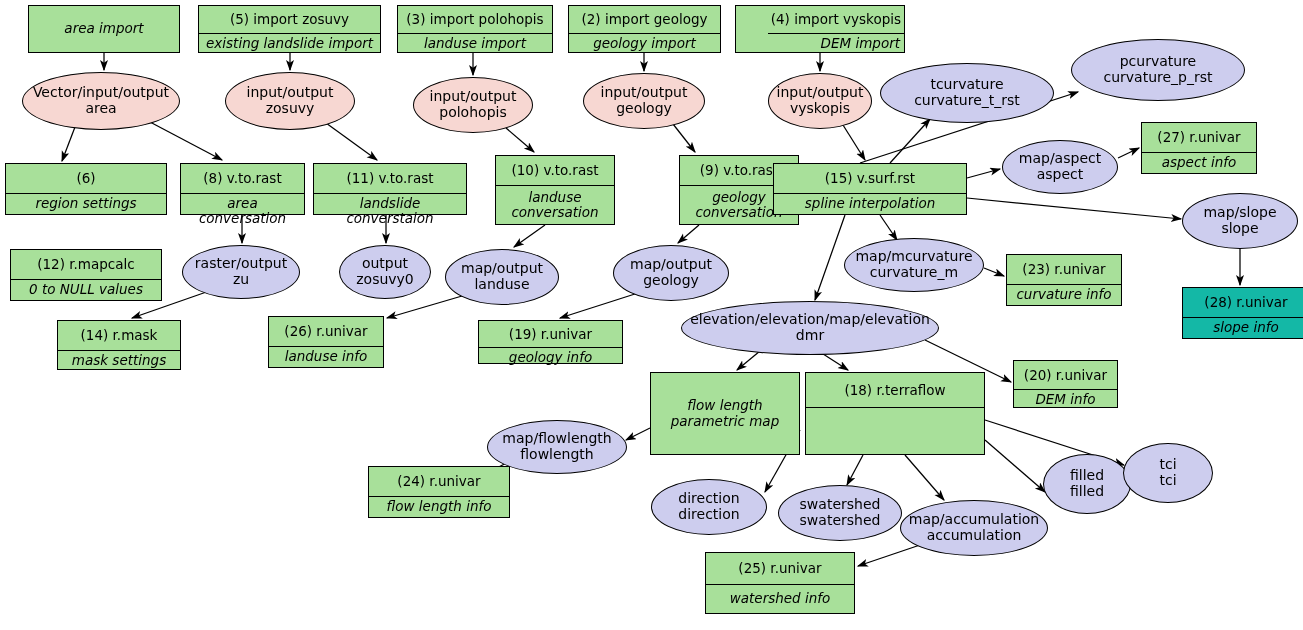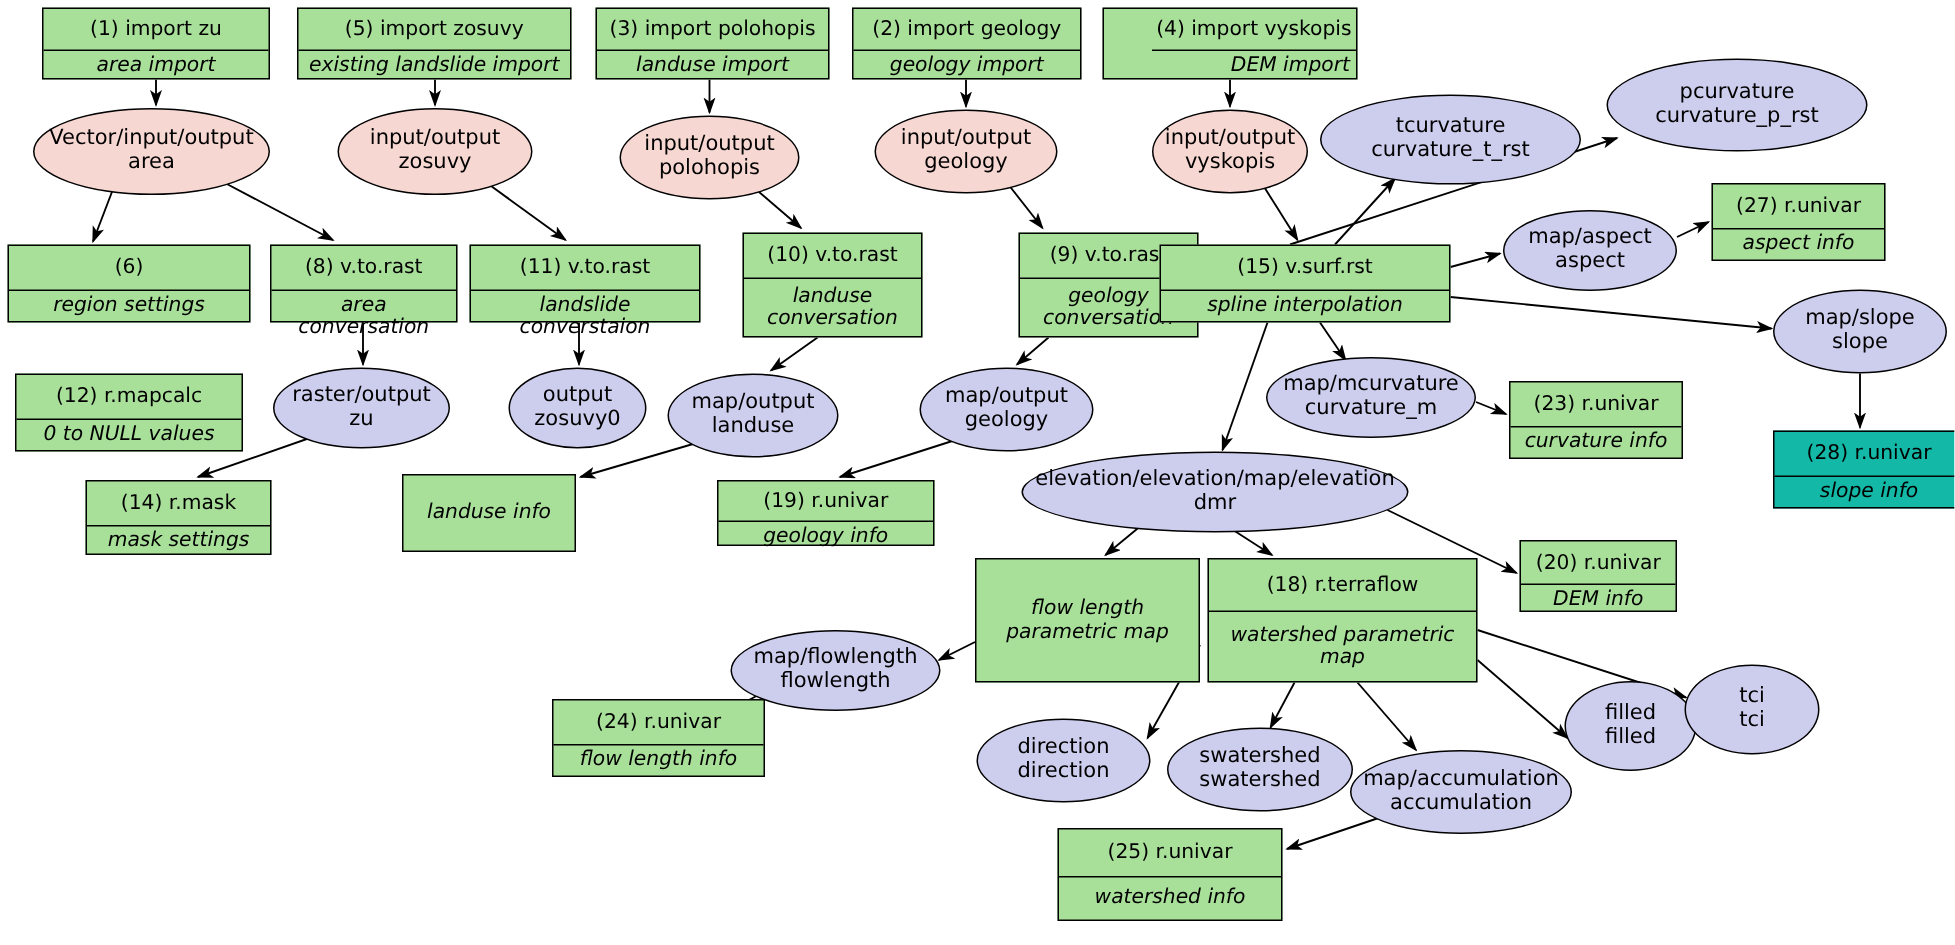--- a/index.html
+++ b/index.html
@@ -71,21 +71,20 @@
         <path d="M863,455 L847,485" marker-end="url(#arw)"></path>
         <path d="M905,455 L944,500" marker-end="url(#arw)"></path>
         <path d="M985,440 L1045,492" marker-end="url(#arw)"></path>
         <path d="M985,420 L1124,465" marker-end="url(#arw)"></path>
         <path d="M920,545 L858,566" marker-end="url(#arw)"></path>
       </g>
   </svg>
 
   <div id="process-layer">
       <div class="node-box" style="left: 28px; top: 5px; width: 152px; height: 48px; background: rgb(168, 224, 154);">
-        <div class="nb-title" style="height: 23px;">(1) import zu</div>
         <div class="nb-sub">area import</div>
       </div>
       <div class="node-box" style="left: 198px; top: 5px; width: 183px; height: 48px; background: rgb(168, 224, 154);">
         <div class="nb-title" style="height: 23px;">(5) import zosuvy</div>
         <div class="nb-sub">existing landslide import</div>
       </div>
       <div class="node-box" style="left: 397px; top: 5px; width: 156px; height: 48px; background: rgb(168, 224, 154);">
         <div class="nb-title" style="height: 23px;">(3) import polohopis</div>
         <div class="nb-sub">landuse import</div>
       </div>
@@ -135,36 +134,36 @@
       </div>
       <div class="node-box" style="left: 1182px; top: 287px; width: 128px; height: 52px; background: #14b8a6;">
         <div class="nb-title" style="height: 25px;">(28) r.univar</div>
         <div class="nb-sub">slope info</div>
       </div>
       <div class="node-box" style="left: 57px; top: 320px; width: 124px; height: 50px; background: rgb(168, 224, 154);">
         <div class="nb-title" style="height: 25px;">(14) r.mask</div>
         <div class="nb-sub">mask settings</div>
       </div>
       <div class="node-box" style="left: 268px; top: 316px; width: 116px; height: 52px; background: rgb(168, 224, 154);">
+        <div class="nb-title" style="height: 25px;">(26) r.univar</div>
         <div class="nb-sub">landuse info</div>
       </div>
       <div class="node-box" style="left: 478px; top: 320px; width: 145px; height: 44px; background: rgb(168, 224, 154);">
         <div class="nb-title" style="height: 22px;">(19) r.univar</div>
         <div class="nb-sub">geology info</div>
       </div>
       <div class="node-box" style="left: 1013px; top: 360px; width: 105px; height: 48px; background: rgb(168, 224, 154);">
         <div class="nb-title" style="height: 24px;">(20) r.univar</div>
         <div class="nb-sub">DEM info</div>
       </div>
       <div class="node-box" style="left: 650px; top: 372px; width: 150px; height: 83px; background: rgb(168, 224, 154);">
         <div class="nb-sub">flow length<br>parametric map</div>
       </div>
       <div class="node-box" style="left: 805px; top: 372px; width: 180px; height: 83px; background: rgb(168, 224, 154);">
         <div class="nb-title" style="height: 30px;">(18) r.terraflow</div>
-        <div class="nb-sub">watershed parametric<br>map</div>
       </div>
       <div class="node-box" style="left: 334px; top: 466px; width: 142px; height: 52px; background: rgb(168, 224, 154); margin-left: 34px;">
         <div class="nb-title" style="height: 25px;">(24) r.univar</div>
         <div class="nb-sub">flow length info</div>
       </div>
       <div class="node-box" style="left: 705px; top: 552px; width: 150px; height: 62px; background: rgb(168, 224, 154);">
         <div class="nb-title" style="height: 27px;">(25) r.univar</div>
         <div class="nb-sub">watershed info</div>
       </div>
     </div>

